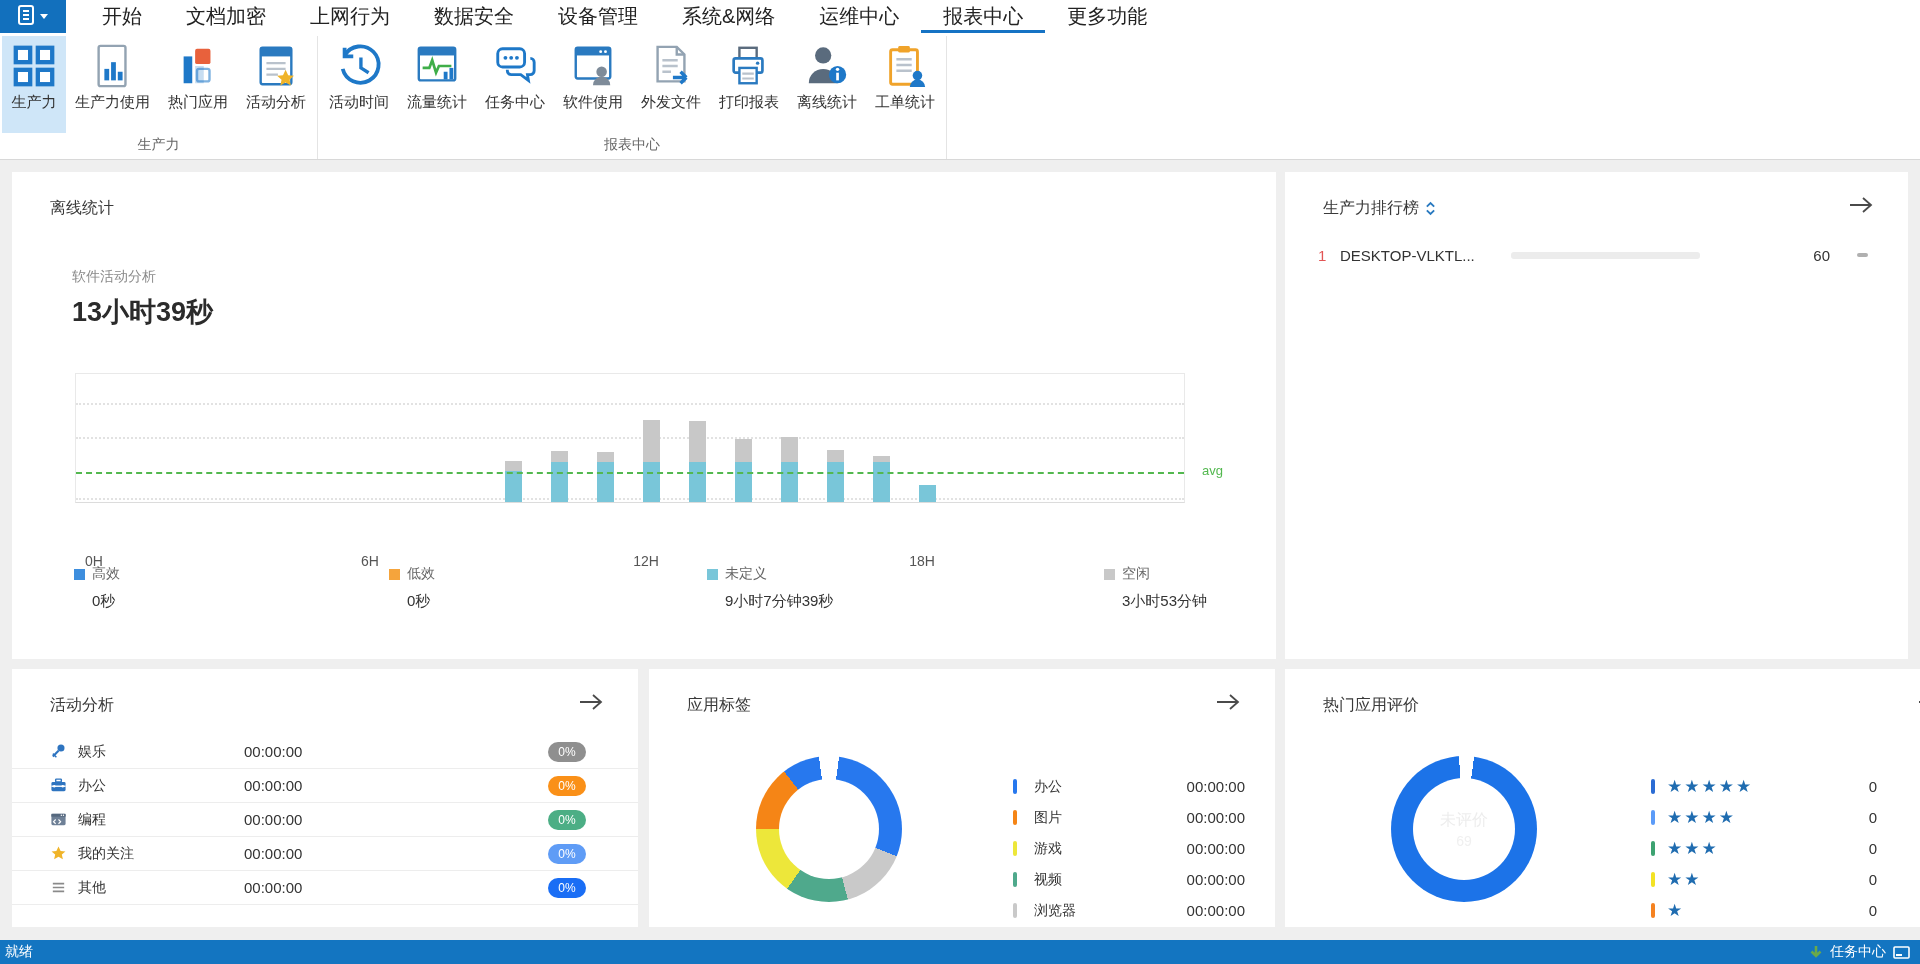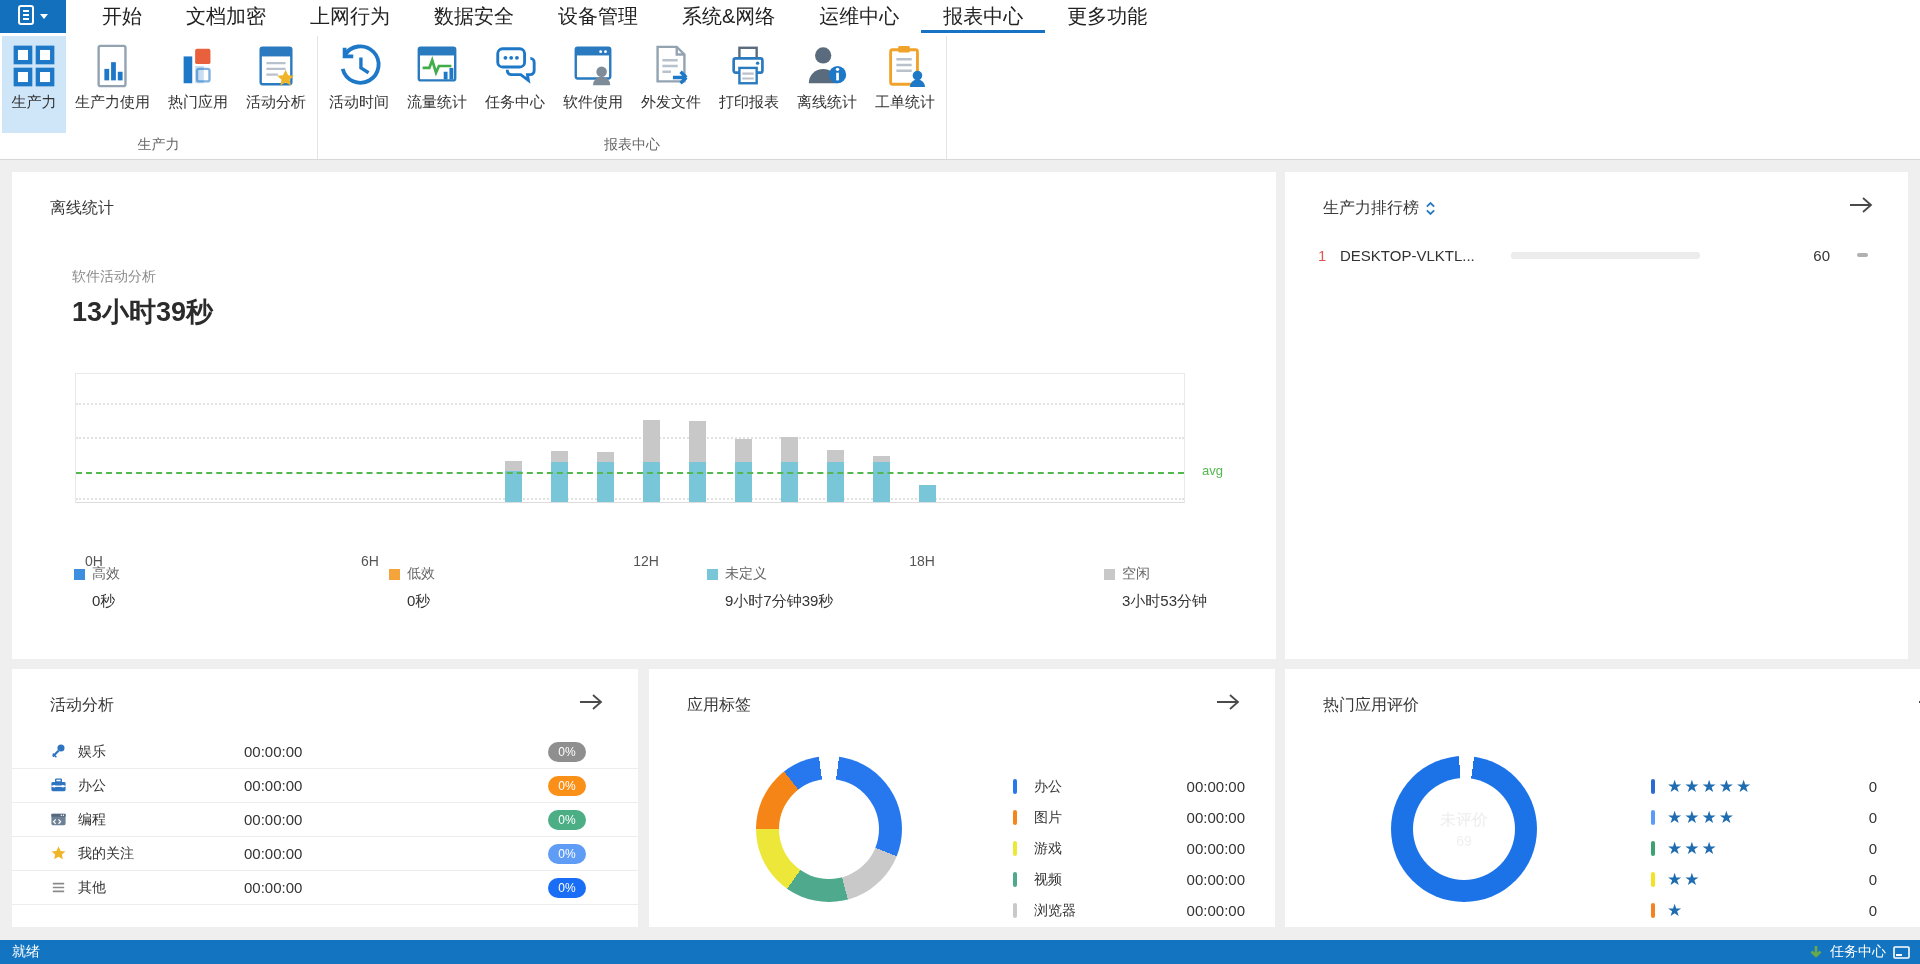--- a/index.html
+++ b/index.html
@@ -91,21 +91,21 @@
 
   .rtleg { position:absolute; left:366px; top:102px; width:226px; }
   .rt-row { display:flex; align-items:center; height:31px; cursor:pointer; }
   .rt-mark { width:4px; height:15px; border-radius:2px; margin-right:12px; }
   .rt-stars { font-family:"DejaVu Sans",sans-serif; font-size:17px; letter-spacing:2px; flex:1; line-height:1; }
   .rt-count { font-size:15px; color:#333; }
 
   
   .statusbar { position:absolute; left:0; bottom:0; width:1920px; height:24px; background:#1375c1;
     display:flex; align-items:center; color:#fff; font-size:14px; }
-  .st-left { margin-left:12px; }
+  .st-left { margin-left:5px; }
   .st-right { margin-left:auto; display:flex; align-items:center; gap:7px; margin-right:10px; cursor:pointer; }
 </style>
 </head>
 <body>
 
 <div class="menubar">
   <div class="appbtn">
     <span>
       <svg width="18" height="20" viewBox="0 0 18 20">
           <rect x="1" y="1" width="14" height="18" rx="2" fill="none" stroke="#fff" stroke-width="2"></rect>

